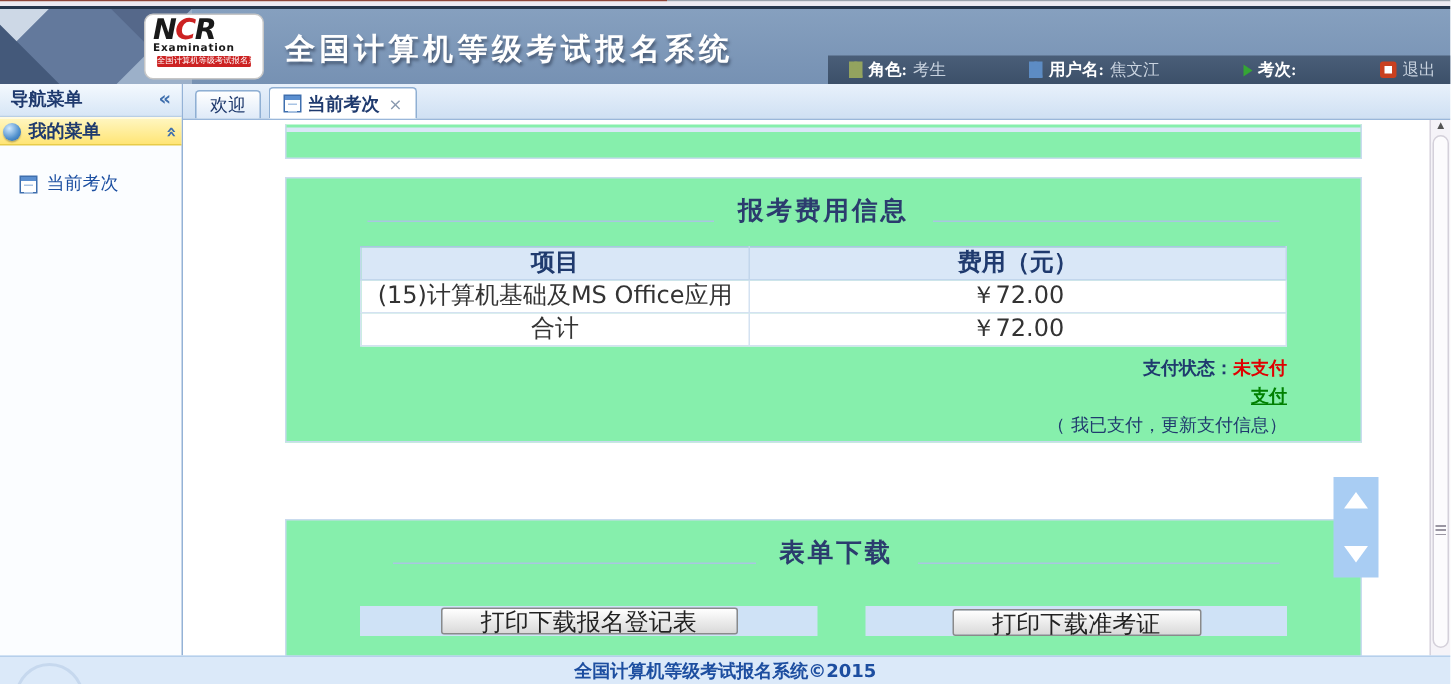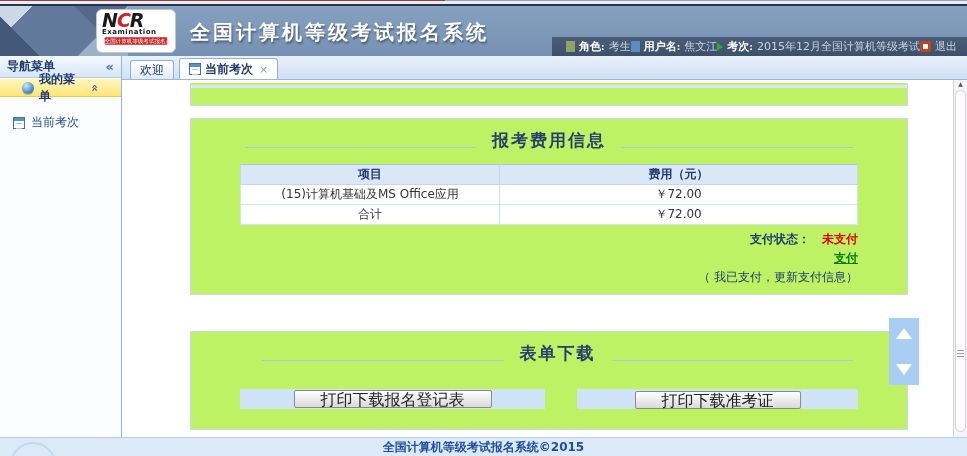--- a/index.html
+++ b/index.html
@@ -53,21 +53,21 @@
   .icon-logout span { width:5px; height:5px; background:#fff; display:block; }
 
   
   .sidebar { position:absolute; left:0; top:56px; width:122px; bottom:19px;
     background:#fbfdff; border-right:1px solid #94b2d6; }
   .side-head { height:22px; background:linear-gradient(#f4f9fe,#d7e6f6); border-bottom:1px solid #b9cfe6;
     display:flex; align-items:center; justify-content:space-between; padding:0 7px;
     font-size:12px; font-weight:bold; color:#1f3a6e; }
   .side-collapse { color:#3f6fae; font-size:13px; font-weight:bold; cursor:pointer; }
   .side-group { height:19px; background:linear-gradient(#fff6c0,#ffe576); border-bottom:1px solid #e8cc4a;
-    border-top:1px solid #fffbe2; display:flex; align-items:center; gap:5px; padding:0 22px;
+    border-top:1px solid #fffbe2; display:flex; align-items:center; gap:5px; padding:0 2px;
     font-size:12px; font-weight:bold; color:#1f3a6e; cursor:pointer; }
   .icon-globe { width:12px; height:12px; border-radius:50%;
     background:radial-gradient(circle at 35% 30%,#cfe9ff,#4f8fcc 60%,#245e9e);
     box-shadow:0 1px 1px rgba(0,0,0,.25); flex:none; }
   .side-expand { margin-left:auto; color:#3f6fae; font-size:12px; font-weight:bold;
     transform:rotate(90deg); cursor:pointer; }
   .side-item { margin:17px 0 0 13px; display:flex; align-items:center; gap:6px;
     font-size:12px; color:#1c4fa1; cursor:pointer; }
 
   .icon-form { width:12px; height:12px; border:1px solid #3f6fae;
@@ -80,40 +80,40 @@
     background:linear-gradient(#e8f1fb,#cfe0f3); border-bottom:1px solid #9ab7da;
     display:flex; align-items:flex-end; padding-left:8px; gap:5px; }
   .tab { display:flex; align-items:center; gap:4px; height:19px; padding:0 9px;
     border:1px solid #8fafd3; border-bottom:none; border-radius:3px 3px 0 0;
     background:linear-gradient(#ffffff,#dfeaf8); font-size:12px; color:#1f3a6e; cursor:pointer; }
   .tab.active { background:#fff; font-weight:bold; height:21px; }
   .tab-close { color:#8a9ab0; font-size:11px; margin-left:2px; font-weight:normal; cursor:pointer; }
 
   
   .content { position:absolute; left:122px; top:80px; right:14px; bottom:19px; background:#fff; }
-  .box { position:absolute; left:68px; width:718px; border:1px solid #c9dbee; background:#bef264; }
+  .box { position:absolute; left:68px; width:718px; border:1px solid #c9dbee; background:#86efac; }
   .partial-box { top:3px; height:23px; border-top:none; }
   .partial-box .sliver { height:3px; background:#d9e7f7; margin-top:2px; }
   .fee-box { top:38px; height:177px; }
-  .dl-box { top:251px; height:99px;padding-left:17px; }
+  .dl-box { top:266px; height:99px;padding-left:17px; }
 
   .section-title { display:flex; align-items:center; margin:10px 54px 0; }
   .section-title .rule { flex:1; height:1px; background:#a9c6e2; margin-top:13px; }
   .section-title .text { padding:0 16px; font-family:"DejaVu Serif",serif; font-weight:bold;
     font-size:17px; color:#2b3c6e; letter-spacing:2px; white-space:nowrap; }
 
-  .fee-table { width:618px; margin:12px 49px 0; border-collapse:collapse; font-size:12px; table-layout:fixed; }
+  .fee-table { width:618px; margin:12px 49px 0; border-collapse:collapse; font-size:16px; table-layout:fixed; }
   .fee-table th { background:#d9e7f7; color:#1f3a6e; font-weight:bold; height:20px;
     border:1px solid #c2d6ec; border-top:1px solid #a9c6e2; text-align:center; }
   .fee-table td { height:20px; text-align:center; color:#333; border:1px solid #d4e2f1; background:#fff; }
   .col-item { width:42%; } .col-fee { width:58%; }
 
   .pay-block { margin:5px 49px 0; text-align:right; font-size:12px; line-height:18px; }
   .pay-status-label { color:#1f3a6e; font-weight:bold; }
-  .pay-status-value { color:#e00000; font-weight:bold; margin-left:12px; }
+  .pay-status-value { color:#e00000; font-weight:bold; }
   .pay-link { color:#008000; font-weight:bold; text-decoration:underline; cursor:pointer; display:inline-block; margin-top:1px; }
   .pay-update { color:#1f3a6e; cursor:pointer; display:inline-block; margin-top:1px; }
 
   .dl-band { position:absolute; left:49px; right:49px; top:57px; height:20px; display:flex; }
   .dl-cell { background:#cfe2f6; display:flex; align-items:center; justify-content:center; }
   .dl-cell.c1 { width:305px; } .dl-gap { width:32px; } .dl-cell.c2 { flex:1;align-items:flex-end; }
   .btn { height:18px; line-height:15px; font-size:16px; padding:0 26px;
     background:linear-gradient(#ffffff,#d9d9d9); border:1px solid #8a8a8a; border-radius:2px;
     color:#222; font-family:inherit; cursor:pointer; white-space:nowrap; }
 
@@ -164,21 +164,20 @@
     <span>考生</span>
   </span>
   <span class="sb-item">
     <span class="icon-person person-blue"></span>
     <span class="sb-label">用户名:</span>
     <span>焦文江</span>
   </span>
   <span class="sb-item">
     <span class="icon-play"></span>
     <span class="sb-label">考次:</span>
-    <span>2015年12月全国计算机等级考试</span>
   </span>
   <span class="sb-item">
     <span class="icon-logout">
         <span></span>
       </span>
     <span>退出</span>
   </span>
 </div>
 
 <div class="sidebar">

